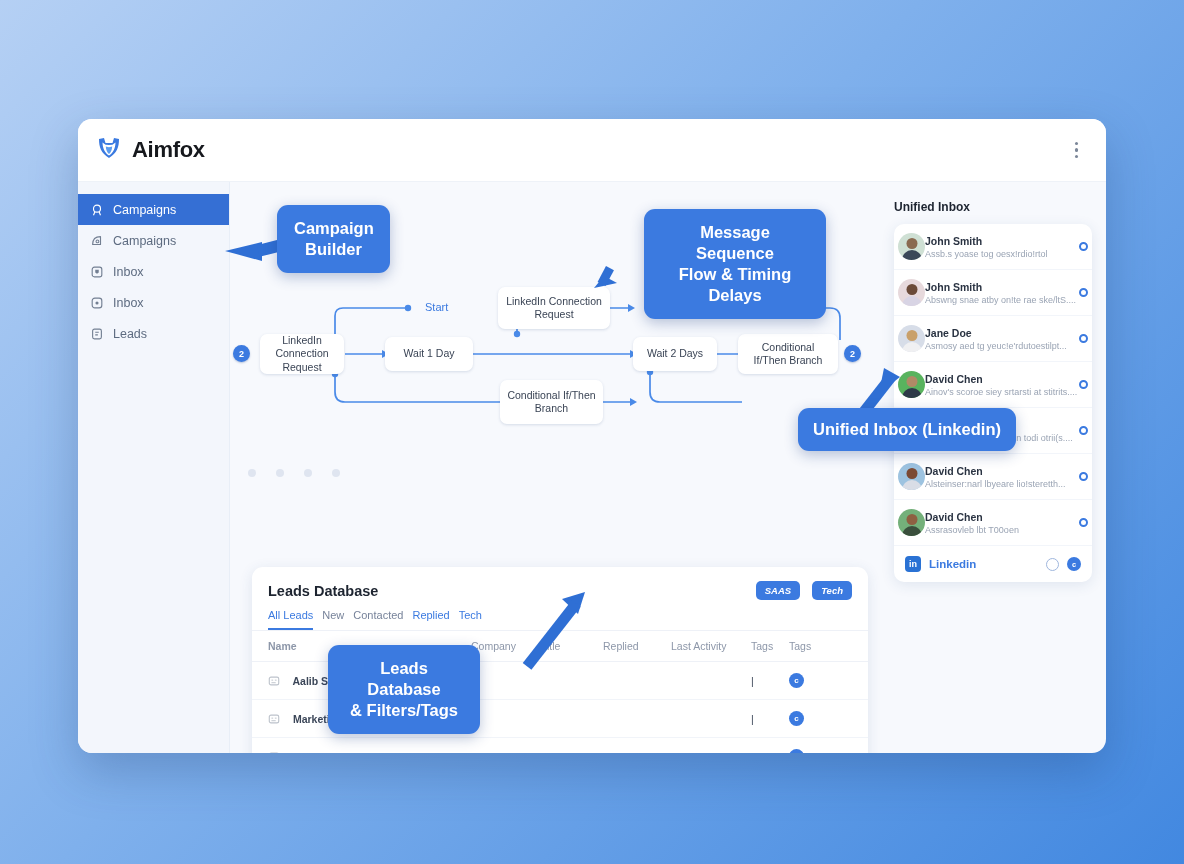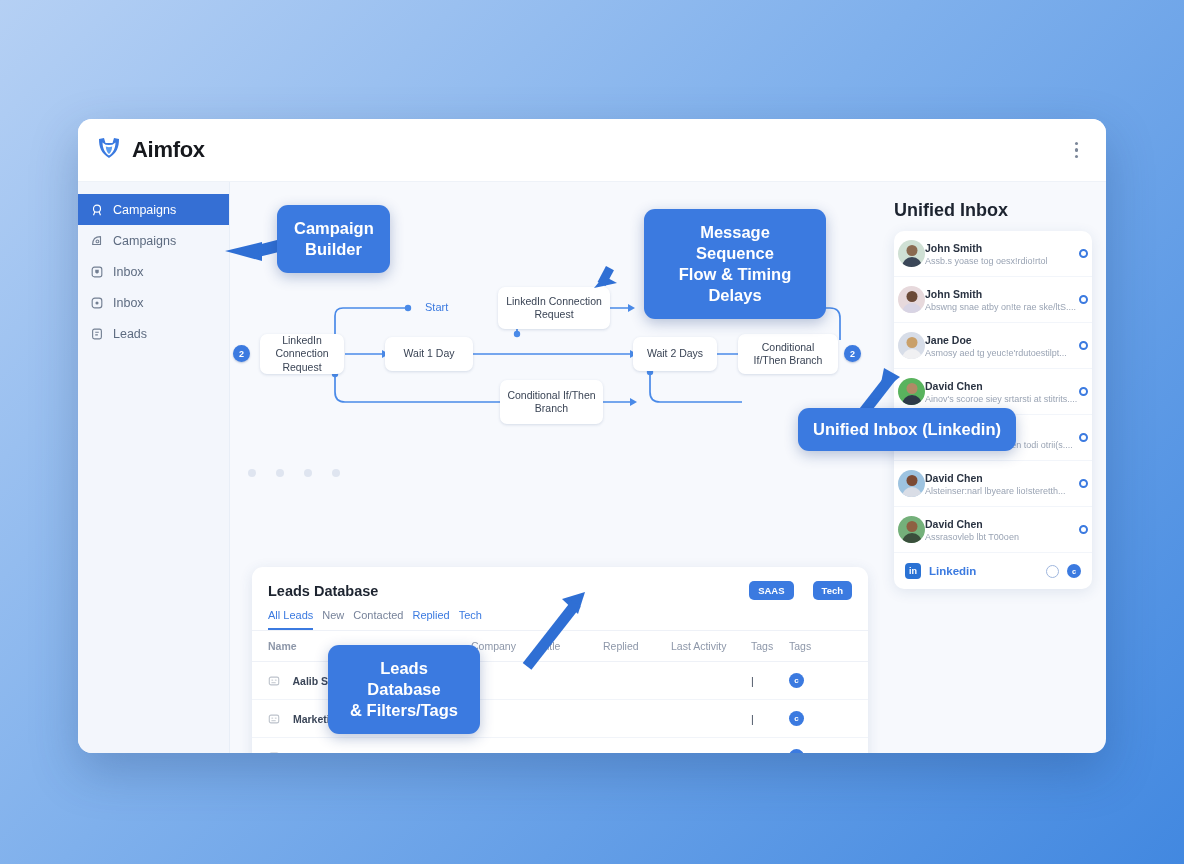--- a/index.html
+++ b/index.html
@@ -102,21 +102,21 @@
     position: absolute;
     left: 22px; top: 385px;
     width: 616px; height: 218px;
     background: #ffffff;
     border-radius: 11px;
     box-shadow: 0 3px 14px rgba(40,70,130,.12);
     overflow: hidden;
   }
   #leads-head { display: flex; align-items: center; padding: 14px 16px 0 16px; }
   #leads-title { font-size: 14.5px; font-weight: bold; color: #1d2430; }
-  #leads-tagbox { margin-left: auto; display: flex; gap: 19px; }
+  #leads-tagbox { margin-left: auto; display: flex; gap: 12px; font-style: italic; }
   .tagchip {
     background: #3b7ae0; color: #fff;
     font-size: 9.5px; font-weight: bold;
     padding: 4px 9px; border-radius: 5px;
     cursor: pointer;
   }
   #leads-tabs {
     display: flex; gap: 9px;
     padding: 9px 16px 0 16px;
     border-bottom: 1px solid #eef1f7;
@@ -146,21 +146,21 @@
     background: #3b7ae0; color: #fff;
     font-size: 8px; font-weight: bold;
     display: inline-flex; align-items: center; justify-content: center;
   }
 
   
   #inbox-panel {
     width: 226px; flex: none;
     padding: 18px 14px 0 14px;
   }
-  #inbox-title { font-size: 18px; font-weight: bold; color: #1d2430; margin-bottom: 10px; }
+  #inbox-title { font-size: 12px; font-weight: bold; color: #1d2430; margin-bottom: 10px; }
   #inbox-card {
     background: #ffffff; border-radius: 10px;
     box-shadow: 0 3px 14px rgba(40,70,130,.11);
     overflow: hidden;
   }
   .inbox-row {
     display: flex; align-items: center; 
     padding: 9px 4px;
     border-bottom: 1px solid #f2f5fa;
     cursor: pointer;

